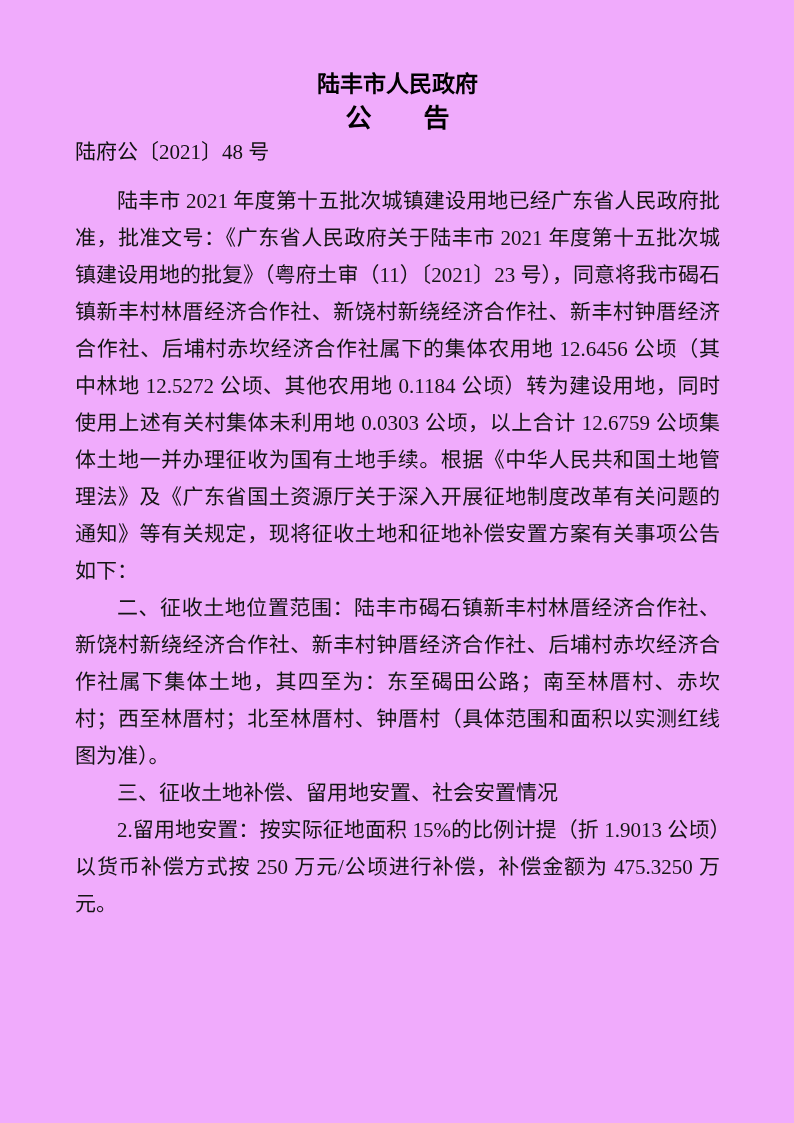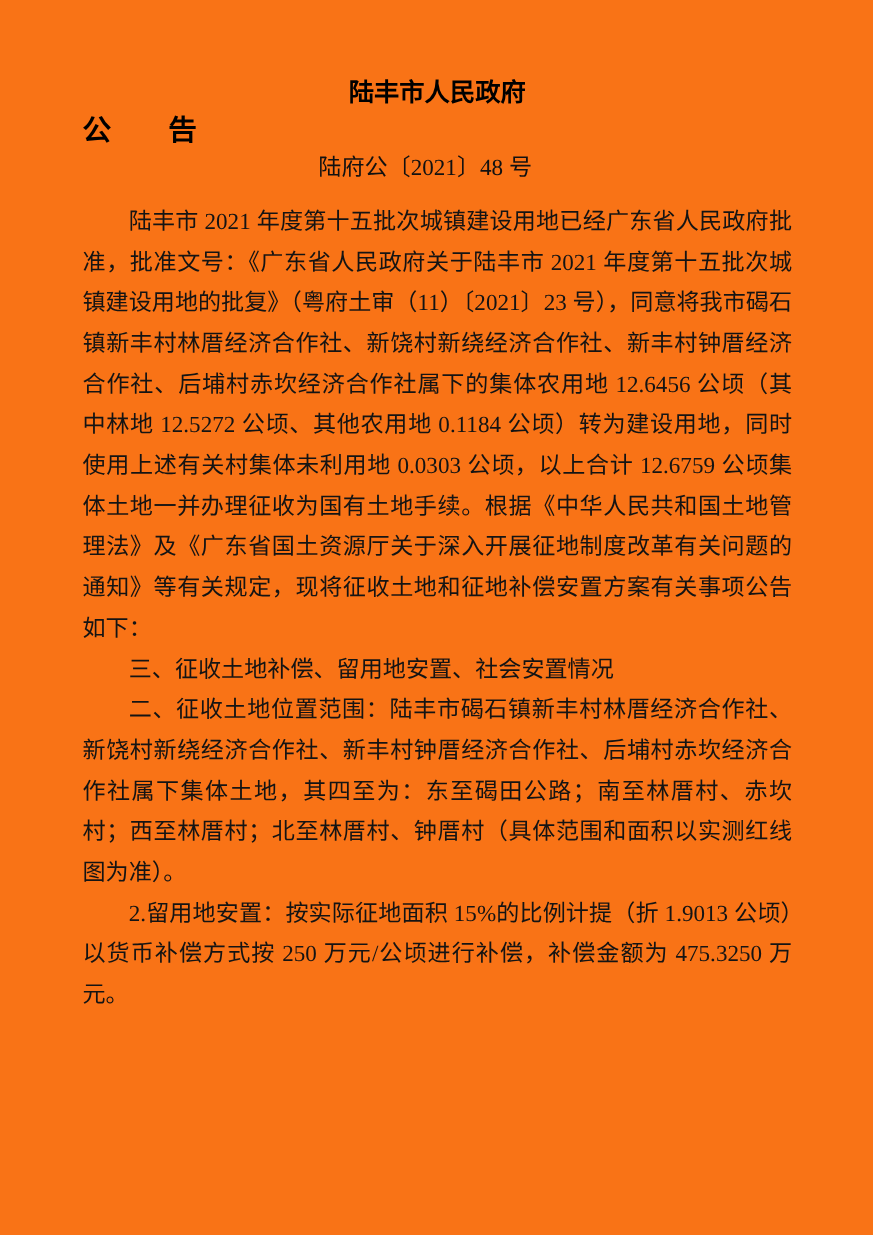--- a/index.html
+++ b/index.html
@@ -7,21 +7,21 @@
   body {
     width: 794px;
     height: 1123px;
     font-family: "Liberation Serif", "DejaVu Serif", serif;
     color: #000;
   }
   .page {
     position: relative;
     width: 794px;
     height: 1123px;
-    background: #f97316;
+    background: #f0abfc;
     overflow: hidden;
   }
   .content {
     padding: 68px 74px 0 75px; 
   }
   .title-block {
     text-align: center;
     font-family: "Liberation Sans", "DejaVu Sans", sans-serif;
     font-weight: bold;
     color: #000;
@@ -29,26 +29,26 @@
   .title-line {
     font-size: 23px;
     line-height: 33px;
   }
   .notice-heading {
     font-size: 26px;
     line-height: 32px;
     margin-top: 1px;
     font-family: "Liberation Sans", "DejaVu Sans", sans-serif;
     font-weight: bold;
-    text-align: left;
+    text-align: center;
   }
   .doc-number {
     font-size: 21px;
     line-height: 28px;
-    text-align: center;
+    text-align: left;
     padding-right: 22px;
     margin-top: 4px;
     color: #111;
     font-family: "Liberation Serif", "DejaVu Serif", serif;
   }
   .document-body {
     margin-top: 17px;
     font-size: 21px;
     line-height: 37px;
     color: #141414;
@@ -69,19 +69,19 @@
     <div class="title-block">
       <div class="title-line">陆丰市人民政府</div>
       <div class="notice-heading">公　　告</div>
     </div>
 
     <div class="doc-number">陆府公〔2021〕48 号</div>
 
     <div class="document-body">
 
     <p class="body-para">陆丰市 2021 年度第十五批次城镇建设用地已经广东省人民政府批准，批准文号：《广东省人民政府关于陆丰市 2021 年度第十五批次城镇建设用地的批复》（粤府土审（11）〔2021〕23 号），同意将我市碣石镇新丰村林厝经济合作社、新饶村新绕经济合作社、新丰村钟厝经济合作社、后埔村赤坎经济合作社属下的集体农用地 12.6456 公顷（其中林地 12.5272 公顷、其他农用地 0.1184 公顷）转为建设用地，同时使用上述有关村集体未利用地 0.0303 公顷，以上合计 12.6759 公顷集体土地一并办理征收为国有土地手续。根据《中华人民共和国土地管理法》及《广东省国土资源厅关于深入开展征地制度改革有关问题的通知》等有关规定，现将征收土地和征地补偿安置方案有关事项公告如下：</p>
+        <p class="body-para">二、征收土地位置范围：陆丰市碣石镇新丰村林厝经济合作社、新饶村新绕经济合作社、新丰村钟厝经济合作社、后埔村赤坎经济合作社属下集体土地，其四至为：东至碣田公路；南至林厝村、赤坎村；西至林厝村；北至林厝村、钟厝村（具体范围和面积以实测红线图为准）。</p>
         <p class="body-para">三、征收土地补偿、留用地安置、社会安置情况</p>
-        <p class="body-para">二、征收土地位置范围：陆丰市碣石镇新丰村林厝经济合作社、新饶村新绕经济合作社、新丰村钟厝经济合作社、后埔村赤坎经济合作社属下集体土地，其四至为：东至碣田公路；南至林厝村、赤坎村；西至林厝村；北至林厝村、钟厝村（具体范围和面积以实测红线图为准）。</p>
         <p class="body-para">2.留用地安置：按实际征地面积 15%的比例计提（折 1.9013 公顷）以货币补偿方式按 250 万元/公顷进行补偿，补偿金额为 475.3250 万元。</p>
       </div>
 
   </div>
 </div>
 
 </body></html>

